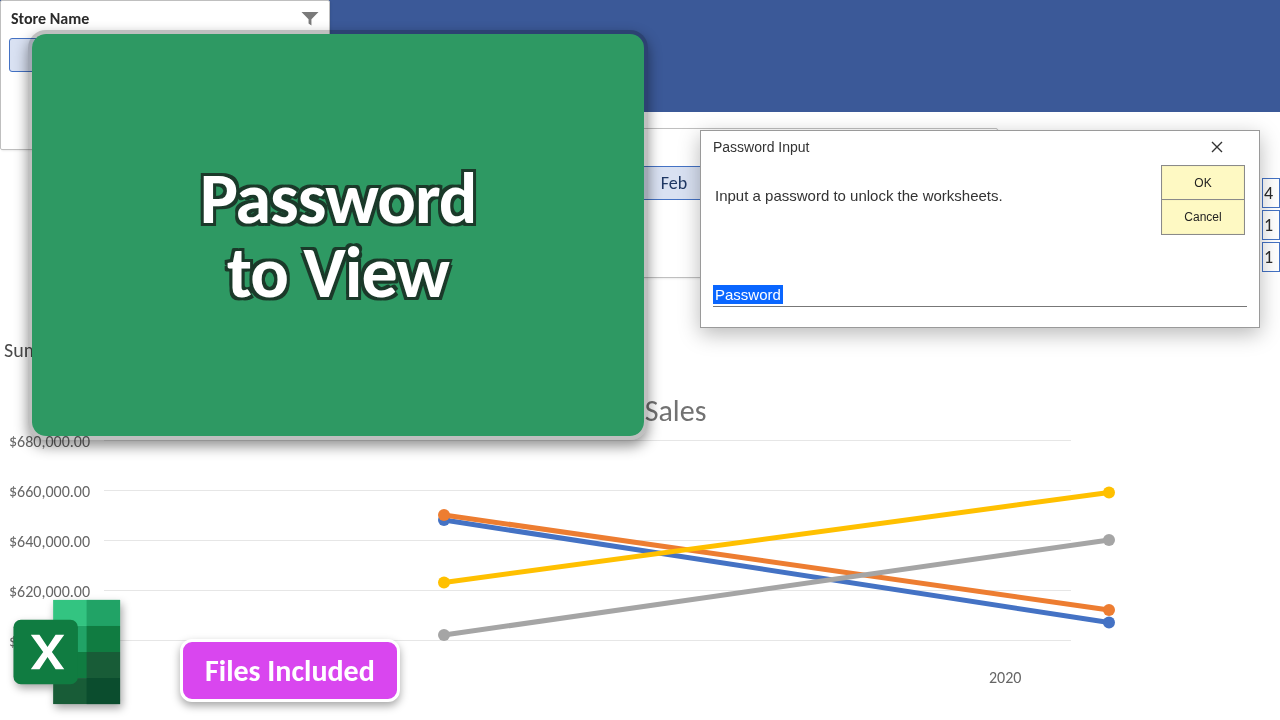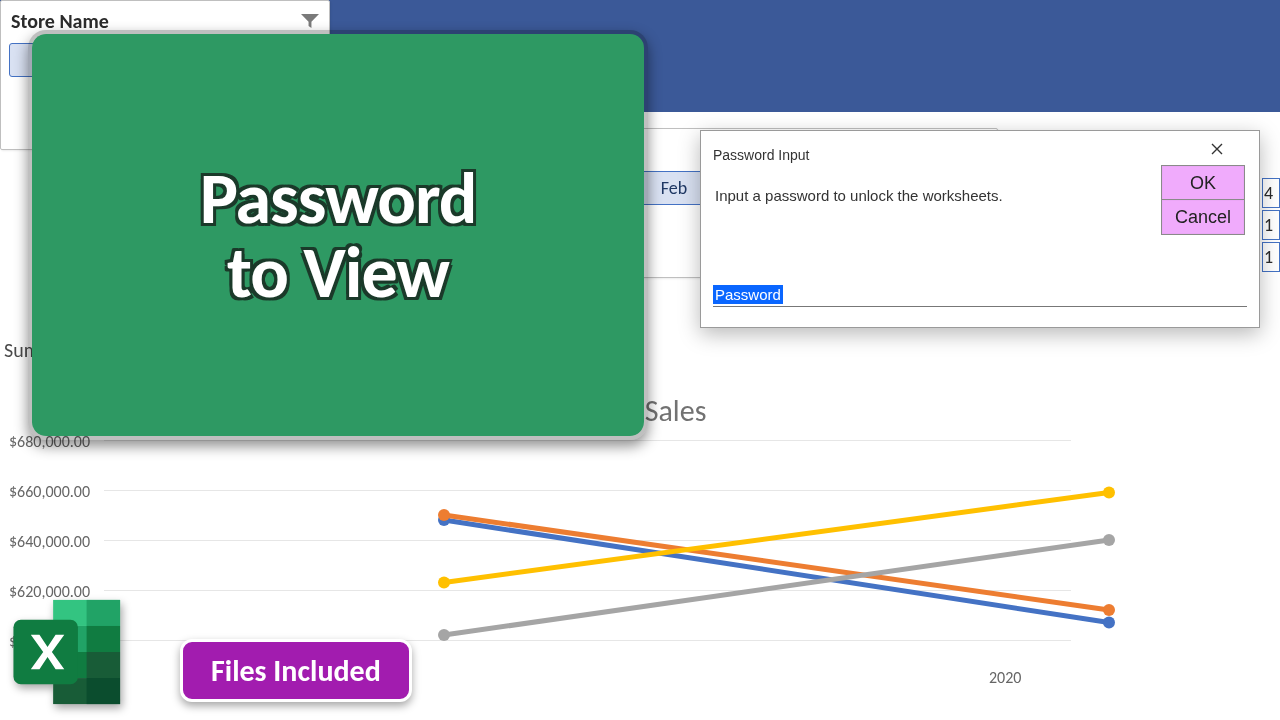--- a/index.html
+++ b/index.html
@@ -13,21 +13,21 @@
   .header-title {
     position: absolute; left: 0; top: 20px; color: #fff; font-size: 54px; font-weight: 300;
   }
 
   
   .slicer {
     position: absolute; background: #fff; border: 1px solid #bfbfbf; border-radius: 2px;
     box-shadow: 1px 1px 2px rgba(0,0,0,.08);
   }
   .slicer-header {
-    padding: 8px 10px 4px 10px; font-size: 20px; font-weight: 700; color: #2b2b2b;
+    padding: 8px 10px 4px 10px; font-size: 16px; font-weight: 700; color: #2b2b2b;
     display: flex; justify-content: space-between; align-items: center;
   }
   .slicer-body { padding: 6px 8px 10px 8px; display: flex; gap: 12px; flex-wrap: wrap; }
   .slicer-btn {
     height: 32px; min-width: 120px; padding: 16px 16px; display: flex; align-items: center; justify-content: center;
     background: #d9e1f2; border: 1px solid #4472c4; color: #1f3864; font-size: 18px; border-radius: 3px;
     cursor: pointer;
   }
   .filter-icon { width: 18px; height: 14px; position: relative; }
   .filter-icon::before {
@@ -74,30 +74,30 @@
   }
 
   
   .dialog {
     position: absolute; left: 700px; top: 130px; width: 560px; height: 198px;
     background: #fff; border: 1px solid #9a9a9a;
     box-shadow: 0 6px 20px rgba(0,0,0,.28);
     font-family: "Segoe UI", Arial, sans-serif;
   }
   .dialog-titlebar {
-    height: 32px; display: flex; align-items: flex-end; justify-content: space-between;
+    height: 32px; display: flex; align-items: center; justify-content: space-between;
     padding: 0 20px 0 12px; font-size: 14px; color: #333;
   }
   .dialog-close { width: 44px; height: 28px; display: flex; align-items: center; justify-content: center; cursor: pointer; }
   .dialog-close svg { width: 12px; height: 12px; }
   .dialog-body { padding: 4px 14px 10px 14px; position: relative; height: calc(100% - 32px); }
   .dialog-msg { font-size: 15px; color: #333; position: absolute; left: 14px; top: 24px; }
   .dialog-btn {
     position: absolute; right: 14px; width: 84px; height: 36px;
-    background: #f0abfc; border: 1px solid #8a8a8a; font-size: 18px; color: #222;
+    background: #fef9c3; border: 1px solid #8a8a8a; font-size: 12px; color: #222;
     display: flex; align-items: center; justify-content: center; cursor: pointer;
     box-shadow: 0 0 0 1px rgba(0,0,0,.02) inset;
   }
   .btn-ok { top: 2px; }
   .btn-cancel { top: 36px; }
   .dialog-input-wrap {
     position: absolute; left: 12px; right: 12px; bottom: 20px;
     border-bottom: 1px solid #777;
     padding-bottom: 2px;
   }
@@ -105,22 +105,22 @@
     display: inline-block; background: #0a66ff; color: #fff; padding: 1px 2px; font-size: 15px;
   }
 
   
   .excel-icon {
     position: absolute; left: 6px; bottom: 6px; width: 124px; height: 124px;
     filter: drop-shadow(2px 4px 4px rgba(0,0,0,.35));
   }
   .files-badge {
     position: absolute; left: 180px; bottom: 18px;
-    background: #a21caf; color: #fff; border: 3px solid #fff; border-radius: 12px;
-    padding: 10px 28px; font-size: 30px; font-weight: 700;
+    background: #d946ef; color: #fff; border: 3px solid #fff; border-radius: 12px;
+    padding: 10px 22px; font-size: 30px; font-weight: 700;
     box-shadow: 0 4px 8px rgba(0,0,0,.35);
   }
 </style>
 </head>
 <body>
 
 <div class="header-band">
   <div class="header-title">Dashb</div>
 </div>
 

